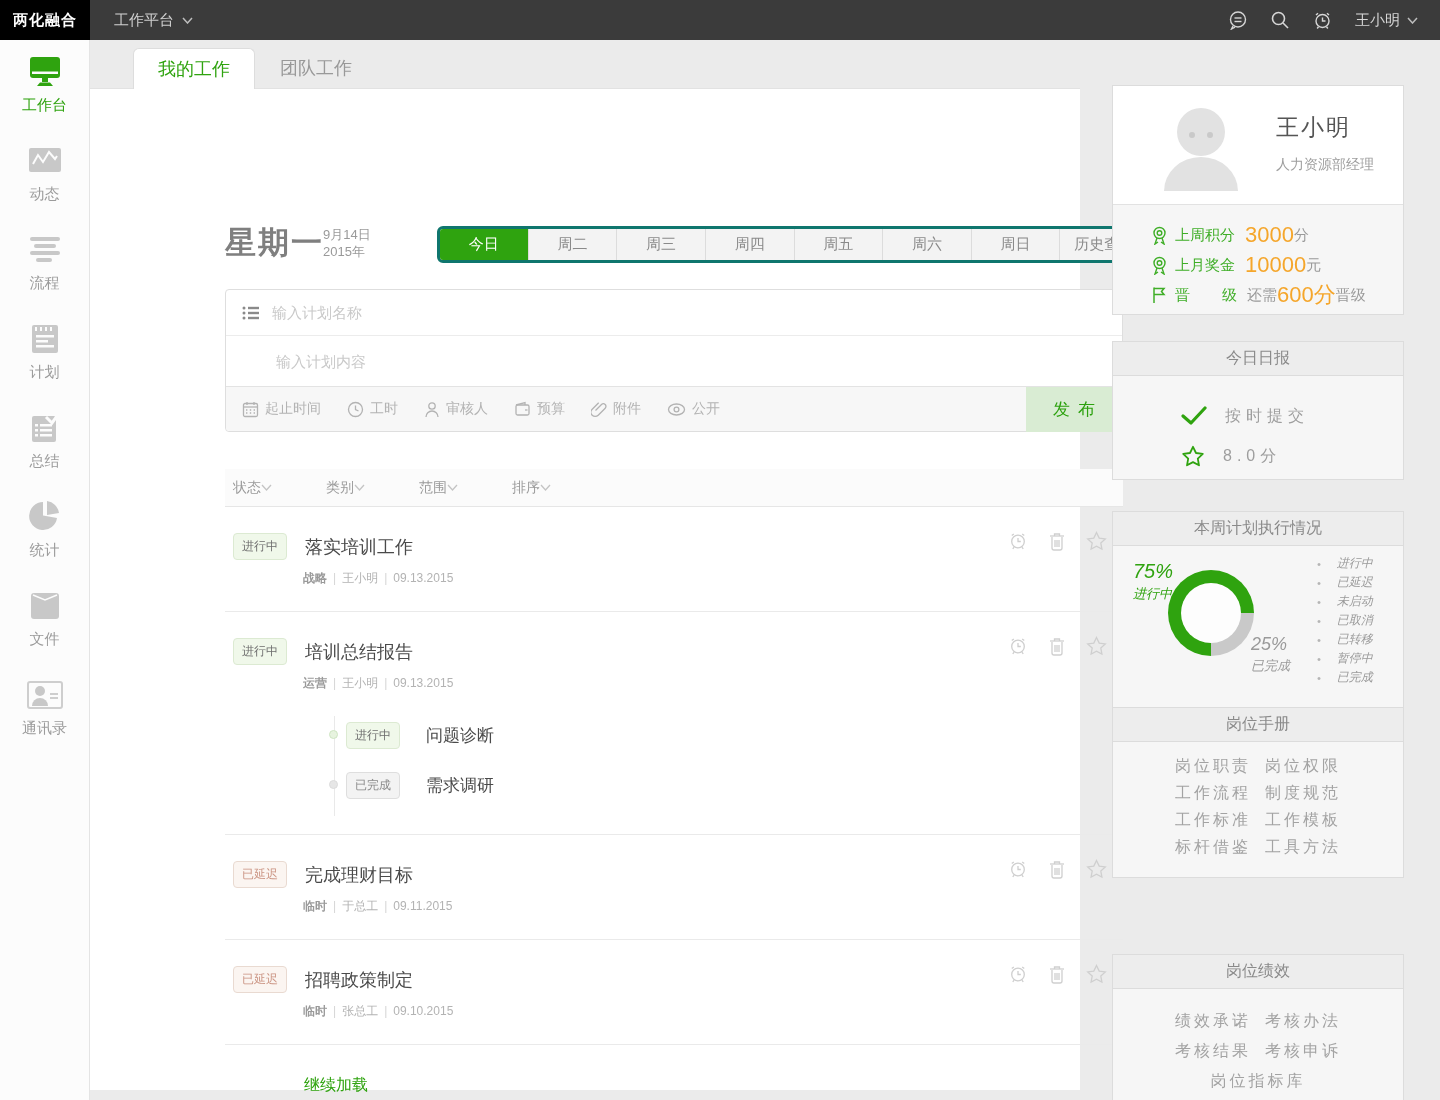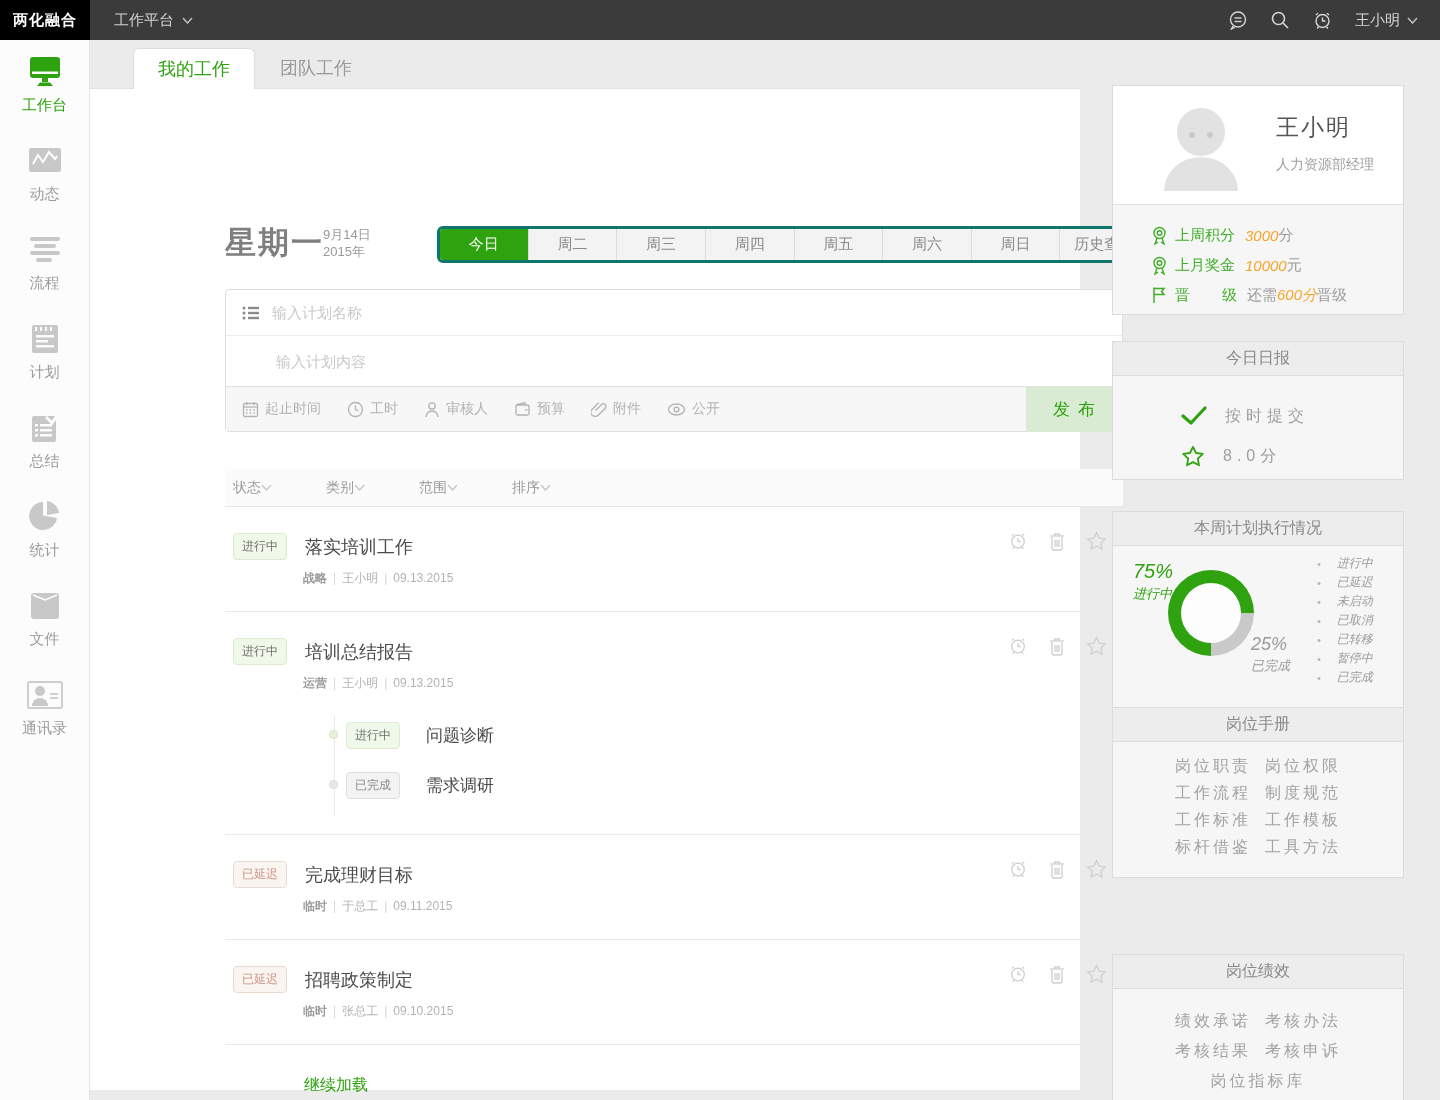--- a/index.html
+++ b/index.html
@@ -78,21 +78,21 @@
   .profile-card { top:85px; height:230px; }
   .profile-top { height:119px; background:#fff; border-bottom:1px solid #e2e2e2; position:relative; }
   .avatar { position:absolute; left:43px; top:15px; }
   .p-name { position:absolute; left:163px; top:26px; font-size:23px; color:#555; letter-spacing:2px; }
   .p-title { position:absolute; left:163px; top:70px; font-size:14px; color:#9e9e9e; }
   .profile-stats { padding:15px 0 0 38px; }
   .stat-row { display:flex; align-items:center; height:30px; font-size:15px; }
   .stat-row .mico { width:24px; display:flex; }
   .stat-label { color:#3fae27; margin-right:10px; }
   .stat-label.spread { width:62px; display:inline-block; text-align:justify; text-align-last:justify; }
-  .stat-val { color:#f5a62b; font-size:15px;font-style:italic; }
+  .stat-val { color:#f5a62b; font-size:22px; }
   .stat-unit, .stat-gray { color:#9a9a9a; }
   .daily-card { top:341px; height:139px; }
   .daily-body { padding:20px 0 0 68px; }
   .daily-row { display:flex; align-items:center; gap:18px; height:40px; }
   .daily-text { font-size:16px; color:#9e9e9e; letter-spacing:5px; }
   .week-card { top:511px; height:222px; }
   .week-body { position:relative; height:147px;font-style:italic; }
   .donut { position:absolute; left:55px; top:24px; width:86px; height:86px; border-radius:50%;
     background:conic-gradient(#2fa30f 0 25%, #c9c9c9 25% 50%, #2fa30f 50% 100%); }
   .donut:after { content:""; position:absolute; left:13px; top:13px; width:60px; height:60px; border-radius:50%; background:#fdfdfd; }

